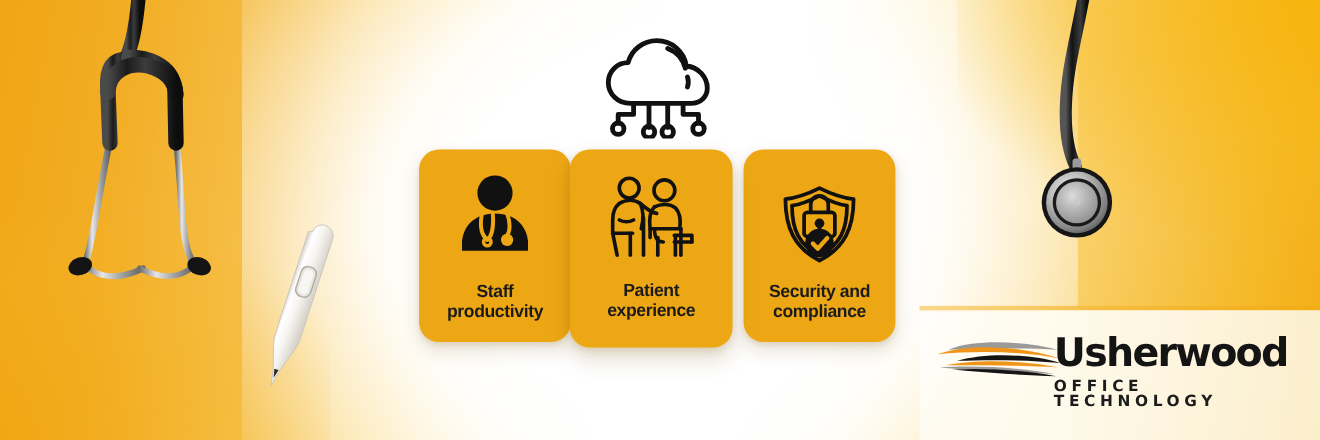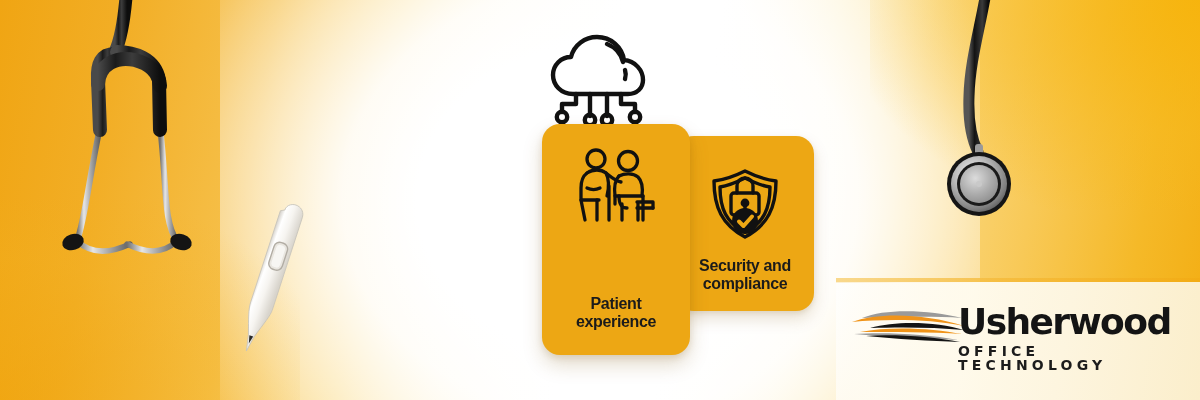--- a/index.html
+++ b/index.html
@@ -70,22 +70,22 @@
   }
   .card{
     position:absolute;
     background:#eda714;
     border-radius:18px;
     box-shadow:0 8px 16px rgba(120,80,0,0.17), 0 2px 5px rgba(120,80,0,0.12);
     display:flex;flex-direction:column;align-items:center;
     box-sizing:border-box;
   }
   .card-1{left:3px;top:16px;width:138px;height:175px;padding-top:22px;}
-  .card-2{left:140px;top:4px;width:148px;height:231px;padding-top:24px;z-index:3;
-          box-shadow:0 10px 20px rgba(120,80,0,0.20), 0 3px 7px rgba(120,80,0,0.14);margin-left:24px;}
+  .card-2{left:140px;top:16px;width:148px;height:180px;padding-top:24px;z-index:3;
+          box-shadow:0 10px 20px rgba(120,80,0,0.20), 0 3px 7px rgba(120,80,0,0.14);}
   .card-3{left:298px;top:16px;width:138px;height:175px;padding-top:31px;}
   .card-icon{display:block;}
   .card-label{
     margin-top:auto;
     font-weight:bold;
     font-size:16px;
     line-height:1.13;
     color:#1b1b1b;
     text-align:center;
     letter-spacing:-0.35px;
@@ -238,20 +238,35 @@
     <g fill="none" stroke="#111111" stroke-width="4.4">
       <circle cx="27" cy="89" r="5.2"></circle>
       <circle cx="55" cy="92" r="5.2"></circle>
       <circle cx="72" cy="92" r="5.2"></circle>
       <circle cx="100" cy="89" r="5.2"></circle>
     </g>
   </svg>
 
   <div id="cards">
 
+    <div class="card card-1">
+      <svg class="card-icon" width="74" height="72" viewBox="0 0 74 72">
+        <circle cx="37" cy="17.5" r="16" fill="#111111"></circle>
+        <path d="M37 36 C22 36 9 44 7 61 L7 70 L67 70 L67 61 C65 44 52 36 37 36 Z" fill="#111111"></path>
+        <path d="M25 37 C23 48 25 56 30 60" fill="none" stroke="#eda714" stroke-width="3.6" stroke-linecap="round"></path>
+        <path d="M35 36 C36 48 34 57 30 60" fill="none" stroke="#eda714" stroke-width="3.6" stroke-linecap="round"></path>
+        <circle cx="30" cy="62" r="3.4" fill="none" stroke="#eda714" stroke-width="3.2"></circle>
+        <path d="M48 36 C51 44 51 52 48 56" fill="none" stroke="#eda714" stroke-width="3.6" stroke-linecap="round"></path>
+        <circle cx="48" cy="60" r="5.6" fill="#eda714"></circle>
+      </svg>
+      <div class="card-label">
+        <span>Staff</span><br>
+        <span>productivity</span>
+      </div>
+    </div>
 
     <div class="card card-2">
       <svg class="card-icon" width="82" height="74" viewBox="0 0 82 74">
         <g fill="none" stroke="#111111" stroke-width="3.3" stroke-linecap="round" stroke-linejoin="round">
 
           <circle cx="21" cy="11" r="9"></circle>
           <path d="M12 25 C8 28 6 34 6 40 L6 52"></path>
           <path d="M12 25 C18 21 26 21 31 25 C36 29 40 33 46 34"></path>
           <path d="M31 25 C34 31 34 40 32 48"></path>
           <path d="M6 52 L10 72"></path>

